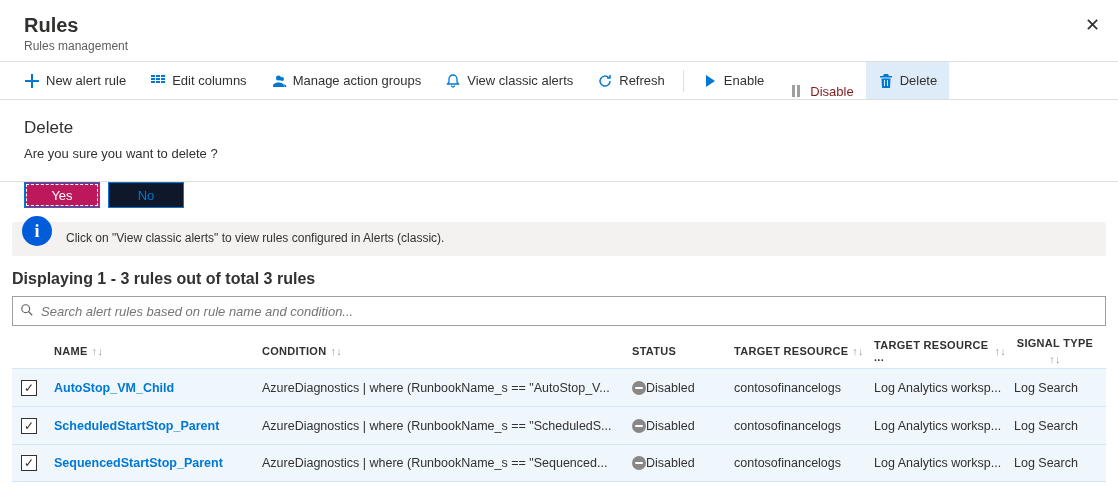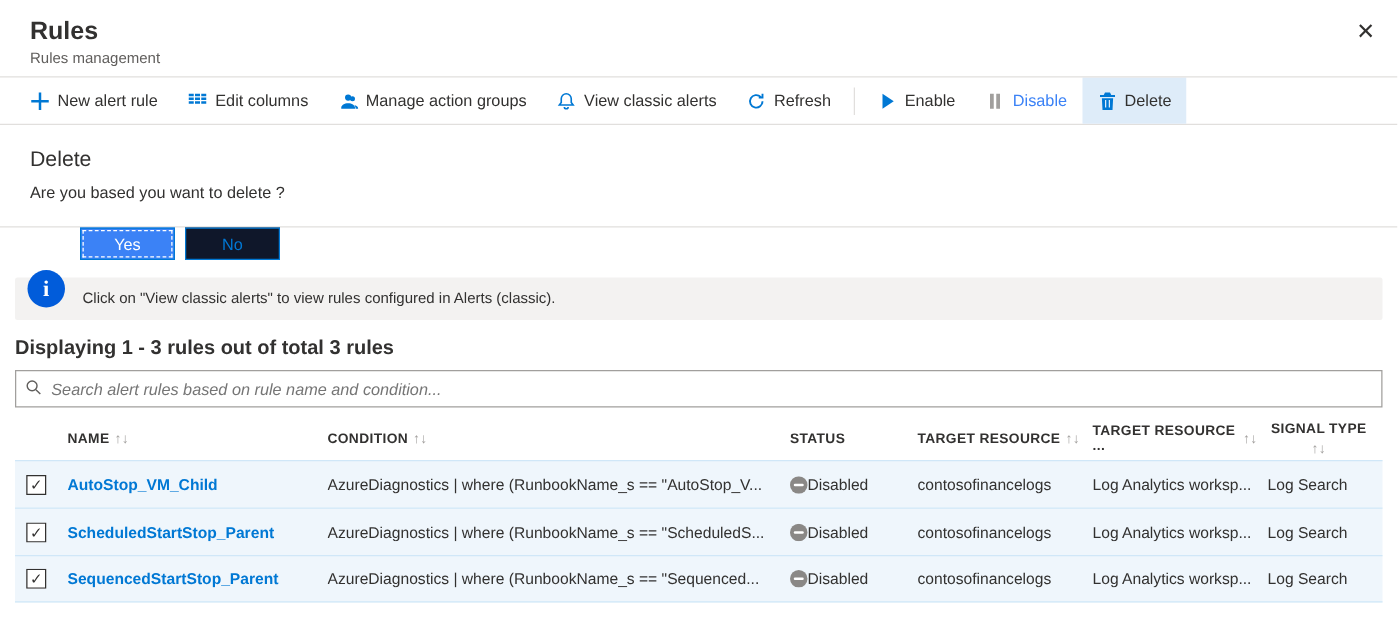--- a/index.html
+++ b/index.html
@@ -7,31 +7,31 @@
     
     .header { padding: 14px 24px 8px 24px; position: relative; border-bottom: 1px solid #e1dfdd; }
     .header-title { font-size: 20px; font-weight: 600; }
     .header-subtitle { font-size: 12px; color: #605e5c; margin-top: 2px; }
     .close-btn { position: absolute; right: 18px; top: 14px; font-size: 18px; cursor: pointer; color: #323130; }
 
     .toolbar { display: flex; align-items: center; padding: 0 12px; border-bottom: 1px solid #e1dfdd; height: 38px; }
     .tbar-item { display: flex; align-items: center; padding: 0 12px; height: 100%; cursor: pointer; font-size: 13px; color: #323130; gap: 6px; }
     .tbar-item .icon { width: 16px; height: 16px; display: flex; align-items: center; justify-content: center; }
     .tbar-item .icon svg { width: 16px; height: 16px; }
-    .tbar-item.disabled { color: #3b82f6; cursor: default; }
+    .tbar-item.disabled { color: #7f1d1d; cursor: default; align-items: flex-end; }
     .tbar-item.disabled .icon { color: #a19f9d; }
     .tbar-item.selected { background: #deecf9; }
     .tbar-sep { width: 1px; height: 22px; background: #e1dfdd; margin: 0 6px; }
 
     .dialog { padding: 18px 24px 20px 24px; border-bottom: 1px solid #e1dfdd; }
     .dialog-title { font-size: 17px; font-weight: 400; margin-bottom: 8px; }
     .dialog-msg { font-size: 13px; color: #323130; }
     .dialog-actions { padding: 0 24px 14px 24px; display: flex; gap: 8px; }
     .btn { min-width: 76px; height: 26px; font-size: 13px; cursor: pointer; display: inline-flex; align-items: center; justify-content: center; border: 1px solid; }
-    .btn-primary { background: #3b82f6; color: #fff; border-color: #0078d4; outline: 1px dashed #fff; outline-offset: -3px; margin-left: 40px; }
+    .btn-primary { background: #be185d; color: #fff; border-color: #0078d4; outline: 1px dashed #fff; outline-offset: -3px; }
     .btn-secondary { background: #0f172a; color: #0078d4; border-color: #0078d4; }
 
     .info-bar { margin: 0 12px 14px 12px; background: #f3f2f1; display: flex; align-items: center; padding: 8px 10px 10px 10px; border-radius: 2px; }
     .info-icon { width: 30px; height: 30px; border-radius: 50%; background: #015cda; color: #fff; display: flex; align-items: center; justify-content: center; font-weight: 700; font-family: Georgia, serif; font-size: 18px; margin-right: 14px; margin-top: -14px; flex-shrink: 0; }
     .info-text { font-size: 12px; color: #323130; }
 
     .count-text { padding: 0 12px 8px 12px; font-size: 16px; font-weight: 600; }
 
     .search-wrap { margin: 0 12px 0 12px; position: relative; }
     .search-input { width: 100%; height: 30px; border: 1px solid #a19f9d; padding: 0 8px 0 28px; font-size: 13px; font-style: italic; color: #605e5c; outline: none; }
@@ -133,21 +133,21 @@
         <svg viewBox="0 0 16 16">
           <path fill="#0078d4" d="M6 1h4l1 2h3v1.5H2V3h3zM3.5 5.5h9L12 15H4zM6 7v6h1V7zM9 7v6h1V7z"></path>
         </svg>
       </span>
     <span>Delete</span>
   </div>
 </div>
 
 <div class="dialog">
   <div class="dialog-title">Delete</div>
-  <div class="dialog-msg">Are you based you want to delete ?</div>
+  <div class="dialog-msg">Are you sure you want to delete ?</div>
 </div>
 <div class="dialog-actions">
   <div class="btn btn-primary">Yes</div>
   <div class="btn btn-secondary">No</div>
 </div>
 
 <div class="info-bar">
   <div class="info-icon">i</div>
   <div class="info-text">Click on "View classic alerts" to view rules configured in Alerts (classic).</div>
 </div>

